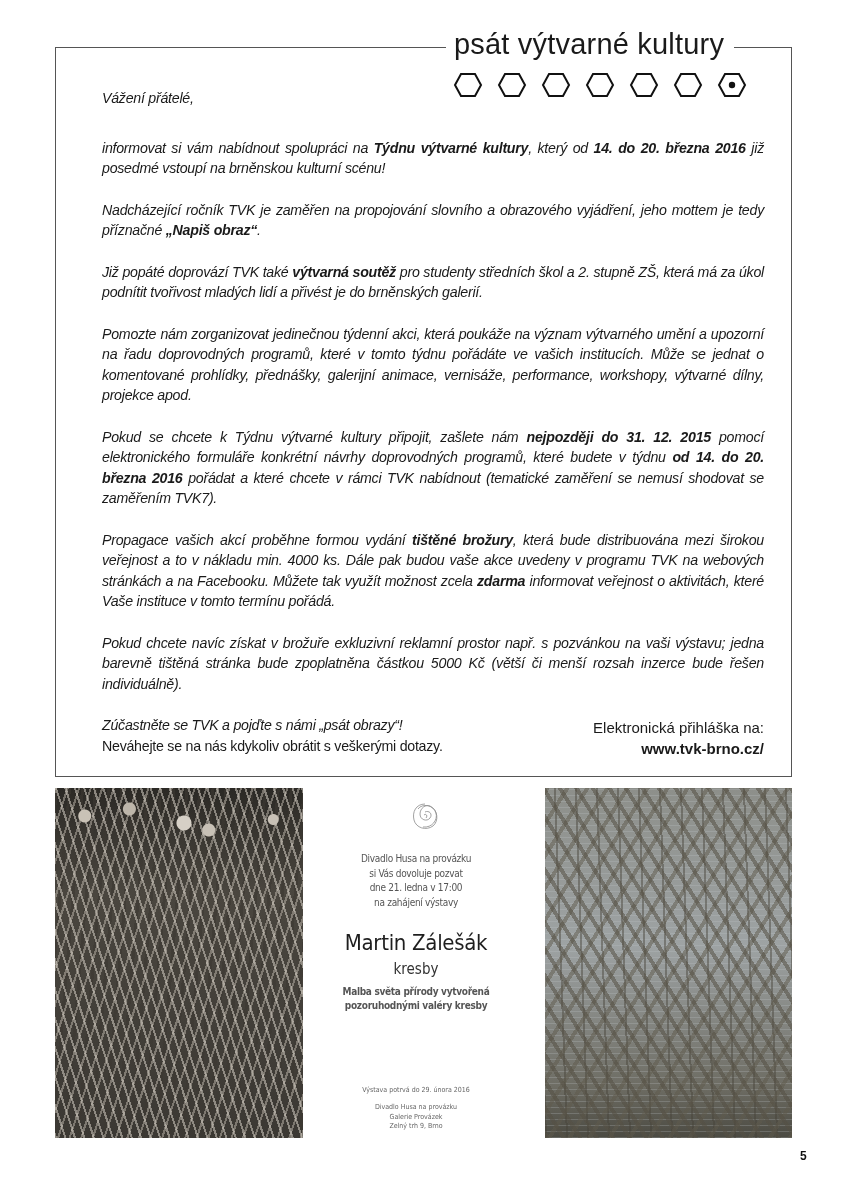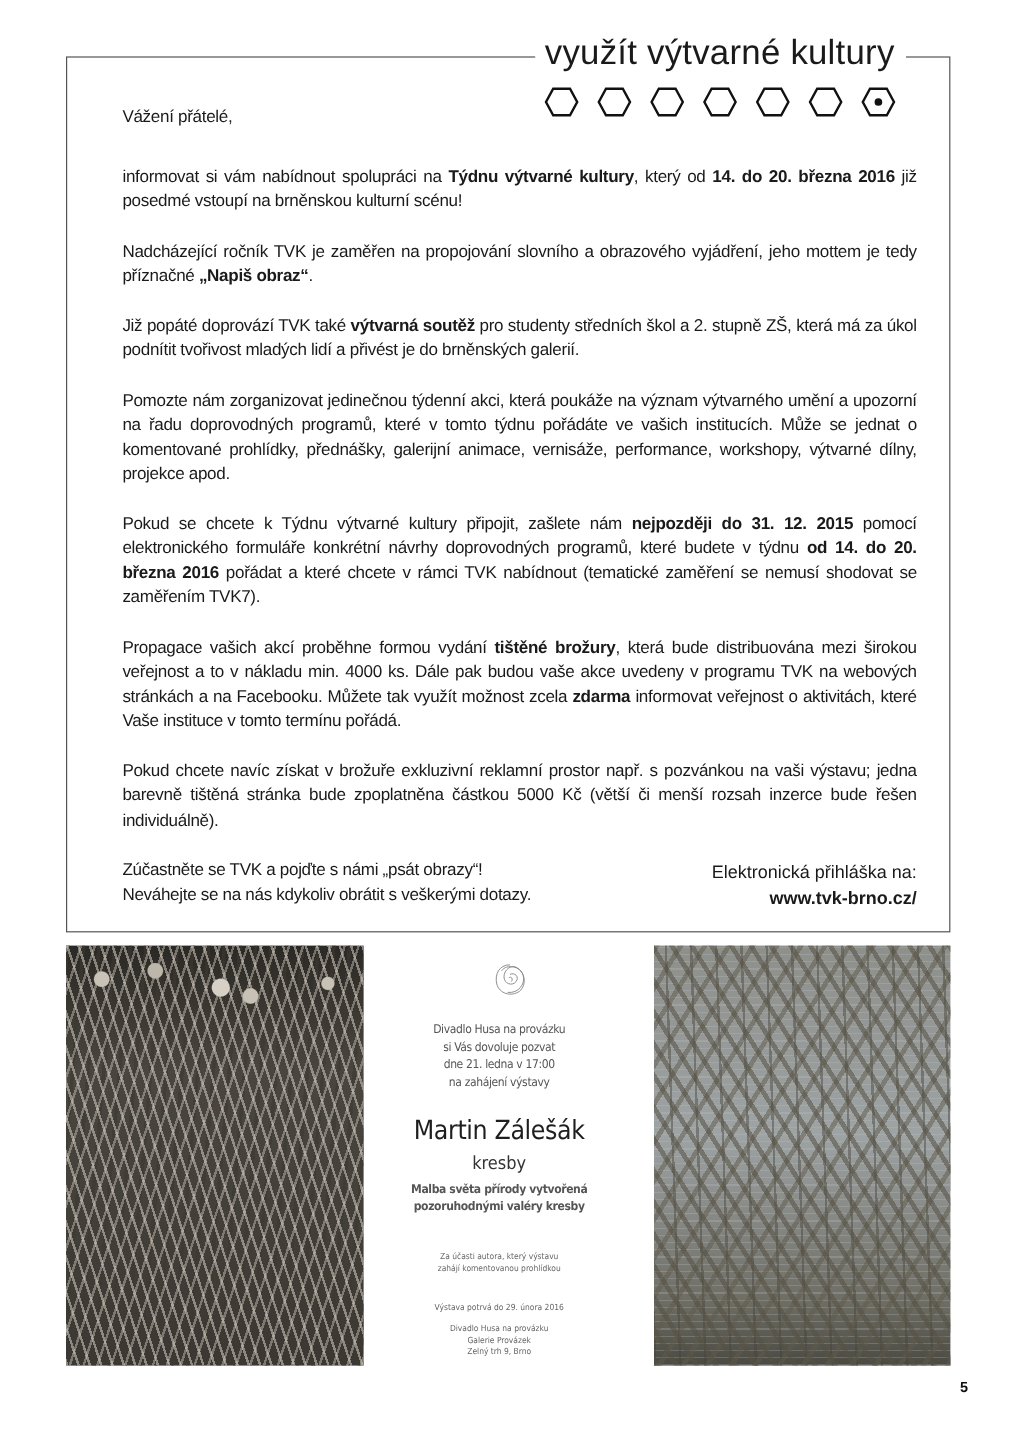--- a/index.html
+++ b/index.html
@@ -8,21 +8,21 @@
   .frame { position:absolute; left:55px; top:47px; width:737px; height:730px;
            border:1.5px solid #555; box-sizing:border-box; }
   .header-title { position:absolute; left:446px; top:24px; padding:0 10px 0 8px;
            background:#fff; font-size:29px; letter-spacing:0.2px; color:#1a1a1a;
            font-family:"Liberation Sans", sans-serif; line-height:40px; }
   .hexes { position:absolute; left:453px; top:72px; display:flex; gap:14px; }
   .hex { width:30px; height:26px; }
   .content { position:absolute; left:102px; top:88px; width:662px;
              font-size:14.2px; line-height:20.5px; letter-spacing:-0.25px;
              font-stretch:condensed; }
-  .content p { margin:0 0 21px 0; text-align:justify; }
+  .content p { margin:0 0 21px 0; text-align:justify;font-style:italic; }
   .content p.greeting { margin-bottom:29px; }
   .content b { font-weight:bold; }
   .footer-row { position:absolute; left:102px; top:738px; width:662px; font-size:14.2px; letter-spacing:-0.25px; }
   .app-link { position:absolute; right:0; top:-21px; text-align:right; font-size:15px; line-height:21px; letter-spacing:0; }
   .app-link .url { font-weight:bold; }
   .img { position:absolute; top:788px; height:350px; }
   .img-left { left:55px; width:248px;
     background:
       radial-gradient(circle at 12% 8%, #c9c2b6 0 6px, transparent 7px),
       radial-gradient(circle at 30% 6%, #bdb6aa 0 6px, transparent 7px),
@@ -48,21 +48,21 @@
   .invite .sub { position:absolute; left:0; right:0; top:172px; font-size:15px; color:#333; }
   .invite .desc { position:absolute; left:0; right:0; top:197px; font-size:10px; line-height:14px; letter-spacing:-0.3px; color:#555;font-weight:bold; }
   .invite .small { position:absolute; left:0; right:0; font-size:7px; line-height:9.5px; color:#666; }
   .invite .s1 { top:255px; } .invite .s2 { top:298px; } .invite .s3 { top:315px; }
   .page-num { position:absolute; left:800px; top:1149px; font-size:12px; font-weight:bold; color:#111; }
 </style>
 </head>
 <body>
 
 <div class="frame"></div>
-<div class="header-title">využít výtvarné kultury</div>
+<div class="header-title">psát výtvarné kultury</div>
 <div class="hexes" id="hexes">
     <svg viewBox="0 0 30 26" class="hex">
       <polygon points="8,2 22,2 28,13 22,24 8,24 2,13" fill="none" stroke="#111" stroke-width="2"></polygon>
     </svg>
     <svg viewBox="0 0 30 26" class="hex">
       <polygon points="8,2 22,2 28,13 22,24 8,24 2,13" fill="none" stroke="#111" stroke-width="2"></polygon>
     </svg>
     <svg viewBox="0 0 30 26" class="hex">
       <polygon points="8,2 22,2 28,13 22,24 8,24 2,13" fill="none" stroke="#111" stroke-width="2"></polygon>
     </svg>
@@ -118,24 +118,20 @@
       <div>si Vás dovoluje pozvat</div>
       <div>dne 21. ledna v 17:00</div>
       <div>na zahájení výstavy</div>
     </div>
   <div class="artist">Martin Zálešák</div>
   <div class="sub">kresby</div>
   <div class="desc" id="desc">
       <div>Malba světa přírody vytvořená</div>
       <div>pozoruhodnými valéry kresby</div>
     </div>
-  <div class="small s1" id="note">
-      <div>Za účasti autora, který výstavu</div>
-      <div>zahájí komentovanou prohlídkou</div>
-    </div>
   <div class="small s2">Výstava potrvá do 29. února 2016</div>
   <div class="small s3" id="addr">
       <div>Divadlo Husa na provázku</div>
       <div>Galerie Provázek</div>
       <div>Zelný trh 9, Brno</div>
     </div>
 </div>
 
 <div class="img img-right" title="artwork-leaves-drawing"></div>
 

